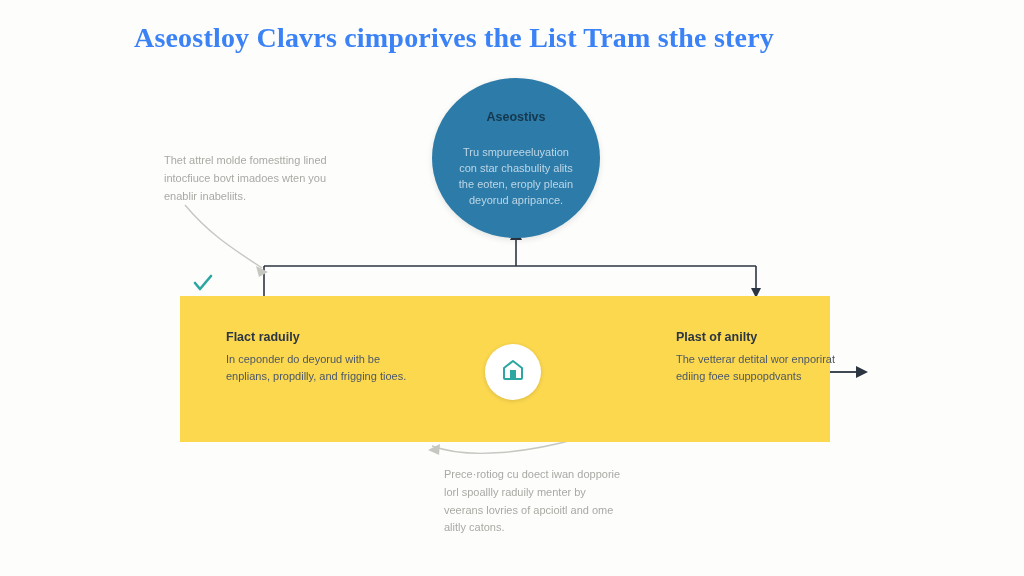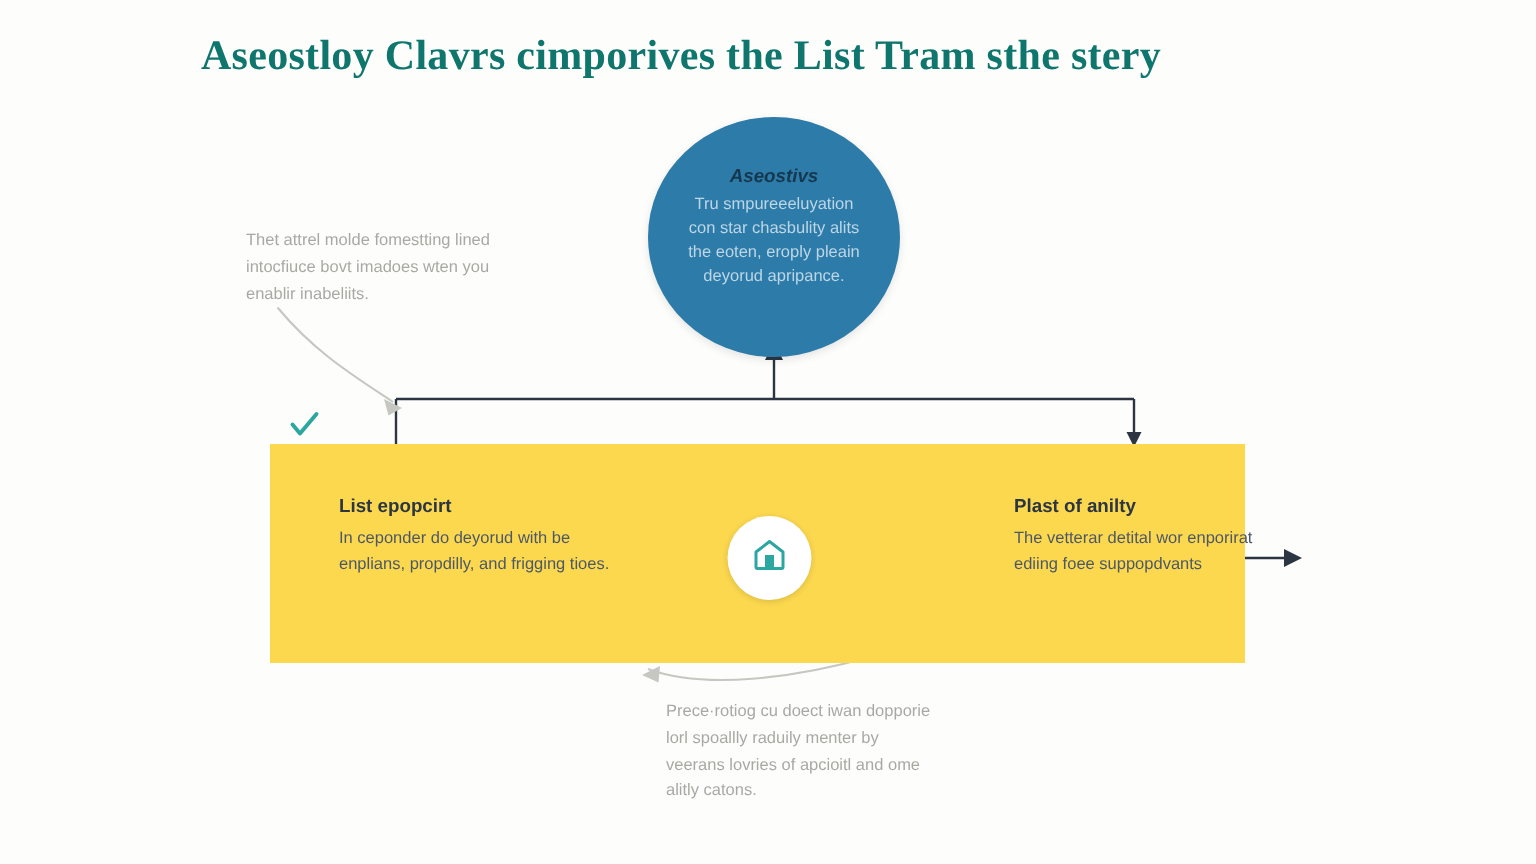--- a/index.html
+++ b/index.html
@@ -23,21 +23,21 @@
   }
   .title {
     position: absolute;
     top: 22px;
     left: 0;
     width: 908px;
     text-align: center;
     font-family: "Liberation Serif", serif;
     font-size: 28px;
     font-weight: bold;
-    color: #0f766e;
+    color: #3b82f6;
     letter-spacing: 0.2px;
   }
 
   
   .circle-node {
     position: absolute;
     left: 432px;
     top: 78px;
     width: 168px;
     height: 160px;
@@ -45,22 +45,21 @@
     background: #2d7ba8;
     box-shadow: 0 2px 6px rgba(0,0,0,0.10);
     box-sizing: border-box;
     padding: 32px 22px 0 22px;
   }
   .circle-title {
     font-size: 12.5px;
     font-weight: bold;
     color: #15384f;
     text-align: center;
-    margin-bottom: 5px;
-    font-style: italic;
+    margin-bottom: 21px;
   }
   .circle-body {
     font-size: 11px;
     line-height: 1.45;
     color: #bcd6e6;
     text-align: center;
   }
 
   
   .band {
@@ -178,21 +177,21 @@
   </svg>
 
   <div class="circle-node">
     <div class="circle-title">Aseostivs</div>
     <div class="circle-body">Tru smpureeeluyation con star chasbulity alits the eoten, eroply pleain deyorud apripance.</div>
   </div>
 
   <div class="band"></div>
 
   <div class="band-left">
-    <div class="band-h">List epopcirt</div>
+    <div class="band-h">Flact raduily</div>
     <div class="band-p">In ceponder do deyorud with be enplians, propdilly, and frigging tioes.</div>
   </div>
 
   <div class="band-right">
     <div class="band-h">Plast of anilty</div>
     <div class="band-p">The vetterar detital wor enporirat ediing foee suppopdvants</div>
   </div>
 
   <div class="badge">
     <span>

